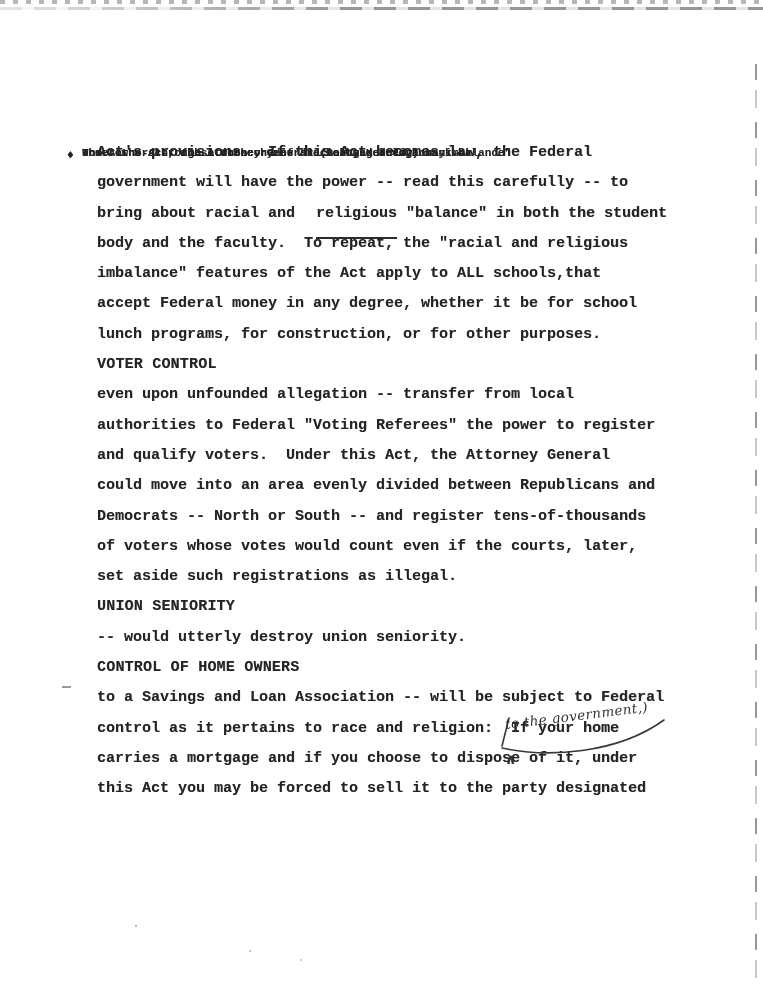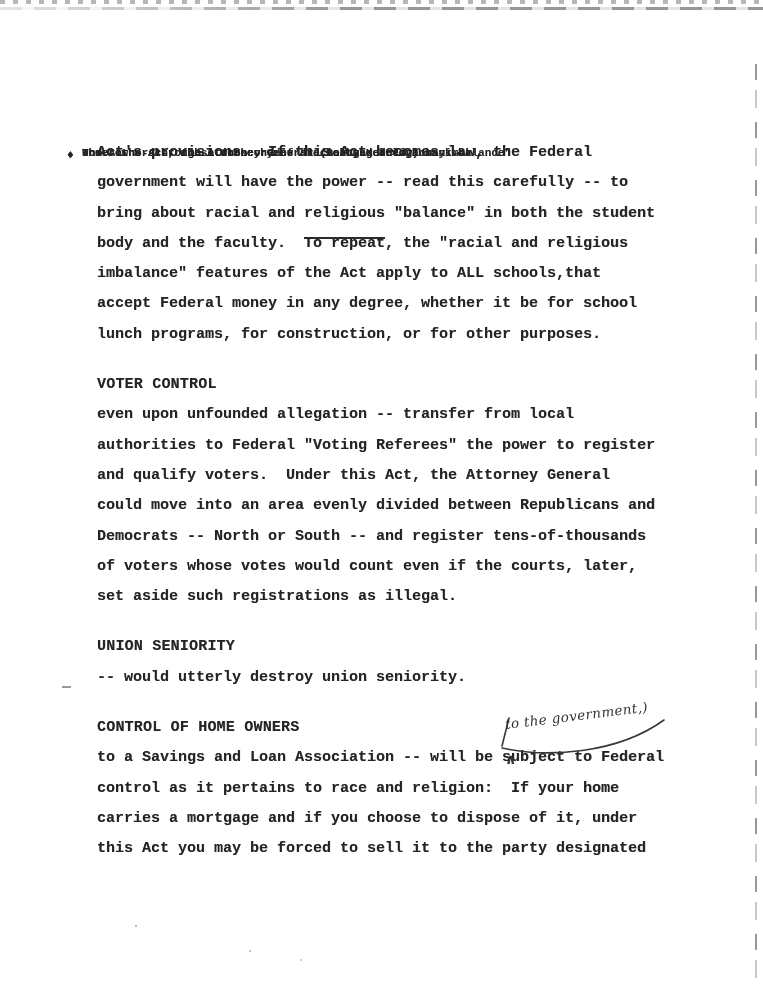--- a/index.html
+++ b/index.html
@@ -38,26 +38,26 @@
 
   
   .text-block {
     position: absolute; left: 97px; top: 138px; width: 620px;
     font-size: 15px; line-height: 30.3px; font-weight: bold;
     color: #242424;
     text-shadow: 0.3px 0.3px 0 rgba(40,40,40,.45);
     white-space: pre;
   }
   .line { position: relative; height: 30.3px; }
-  .line.heading { letter-spacing: .2px; margin-top: 20px; }
+  .line.heading { letter-spacing: .2px; }
   .bullet {
     position: absolute; left: -15px; top: 2px;
     font-size: 11px; line-height: 26px;
   }
-  .u { border-bottom: 2px solid #2c2c2c; padding-bottom: 15px; }
+  .u { border-bottom: 2px solid #2c2c2c; padding-bottom: 15px; margin-left: 12px; }
 
   
   .handwriting {
     position: absolute; left: 506px; top: 716px;
     font-family: "DejaVu Serif", serif; font-style: italic;
     font-size: 13.5px; color: #323232; letter-spacing: .4px;
     transform: rotate(-7deg); transform-origin: left bottom;
     white-space: nowrap;
   }
   .hw-swoosh { position: absolute; left: 492px; top: 712px; }

